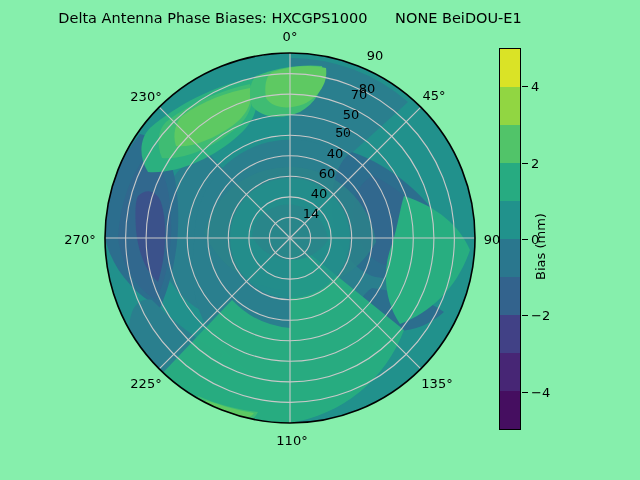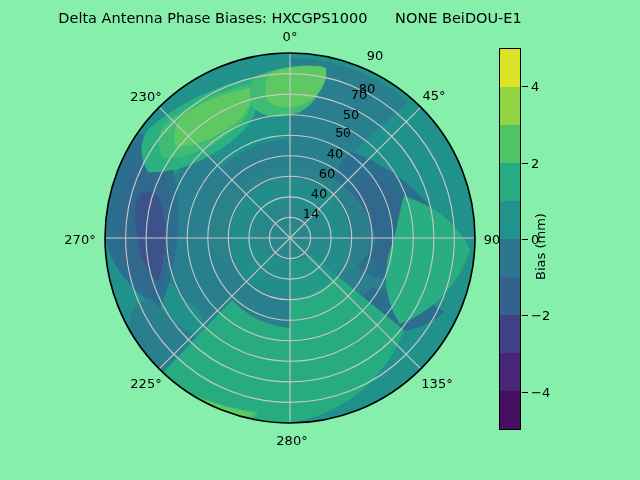--- a/index.html
+++ b/index.html
@@ -181,21 +181,21 @@
       </g>
 
       <circle cx="290" cy="238" r="185" fill="none" stroke="#000000" stroke-width="1.6"></circle>
     </svg>
 
     
     <div class="ang-label" style="left:290px; top:36px;">0°</div>
     <div class="ang-label" style="left:434px; top:95px;">45°</div>
     <div class="ang-label" style="left:492px; top:239px;">90</div>
     <div class="ang-label" style="left:437px; top:383px;">135°</div>
-    <div class="ang-label" style="left:292px; top:440px;">280°</div>
+    <div class="ang-label" style="left:292px; top:440px;">110°</div>
     <div class="ang-label" style="left:146px; top:383px;">225°</div>
     <div class="ang-label" style="left:80px;  top:239px;">270°</div>
     <div class="ang-label" style="left:146px; top:96px;">230°</div>
 
     
     <div class="rad-label" style="left:311px; top:213px;">14</div>
     <div class="rad-label" style="left:319px; top:193px;">40</div>
     <div class="rad-label" style="left:327px; top:173px;">60</div>
     <div class="rad-label" style="left:335px; top:153px;">40</div>
     <div class="rad-label" style="left:343px; top:133px;font-family:Liberation Mono, monospace;">50</div>

